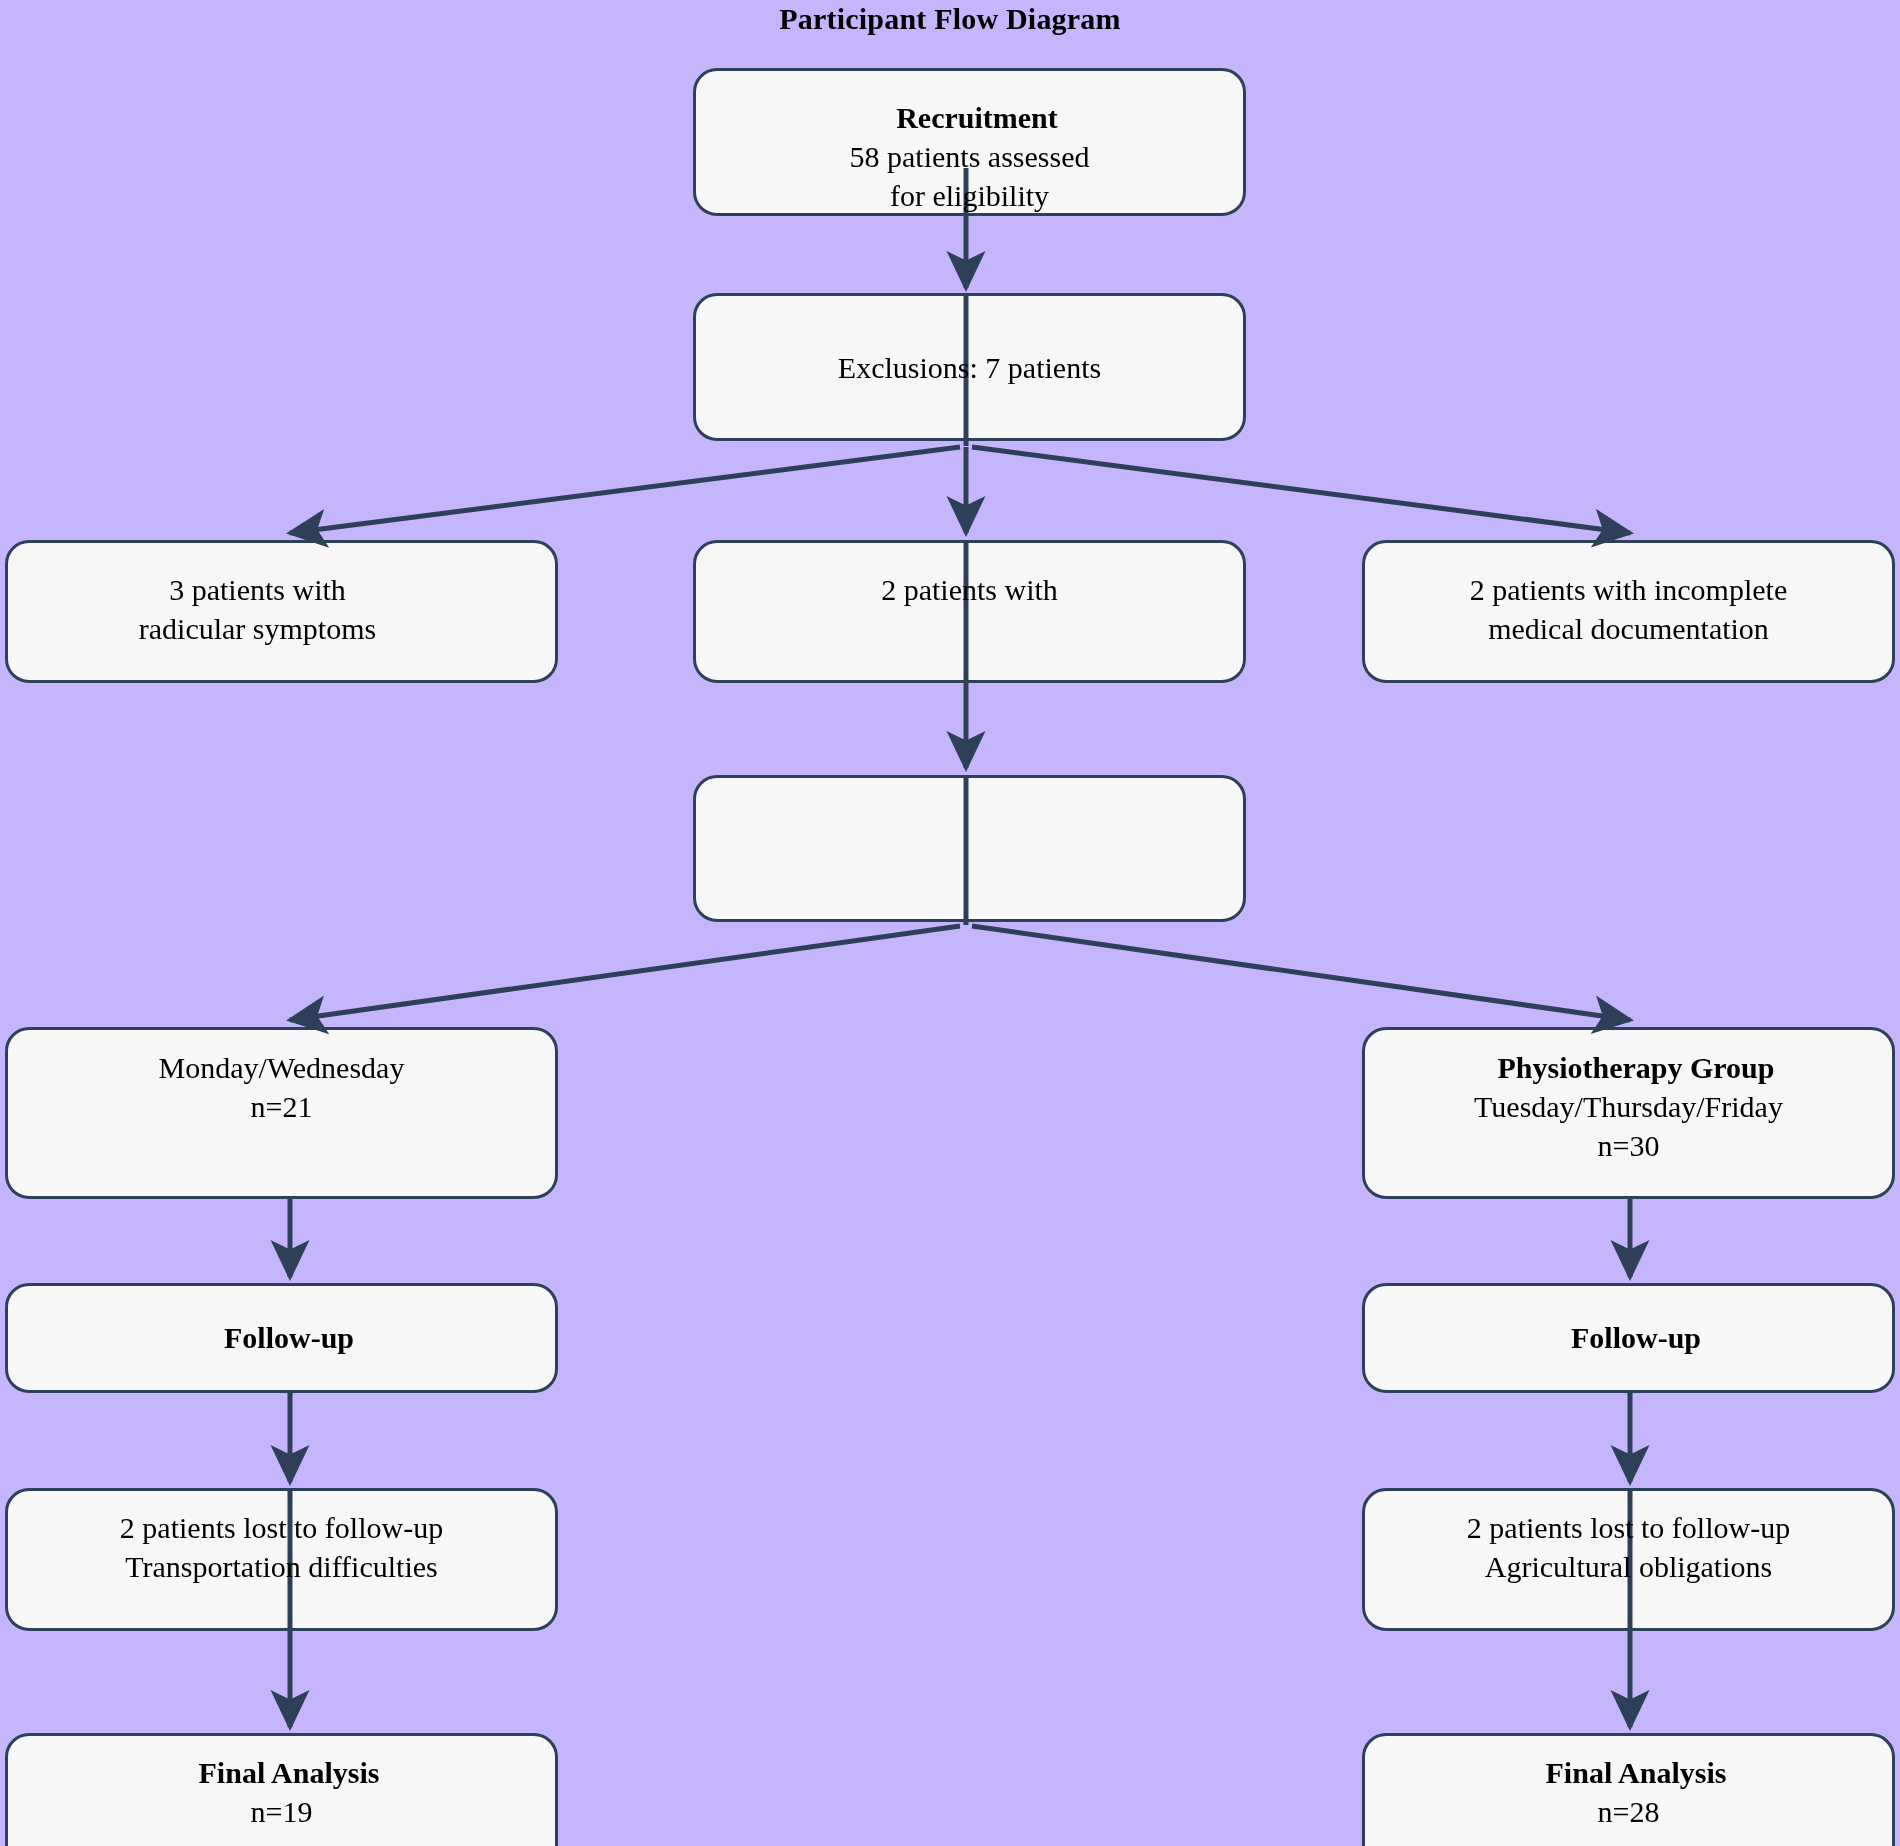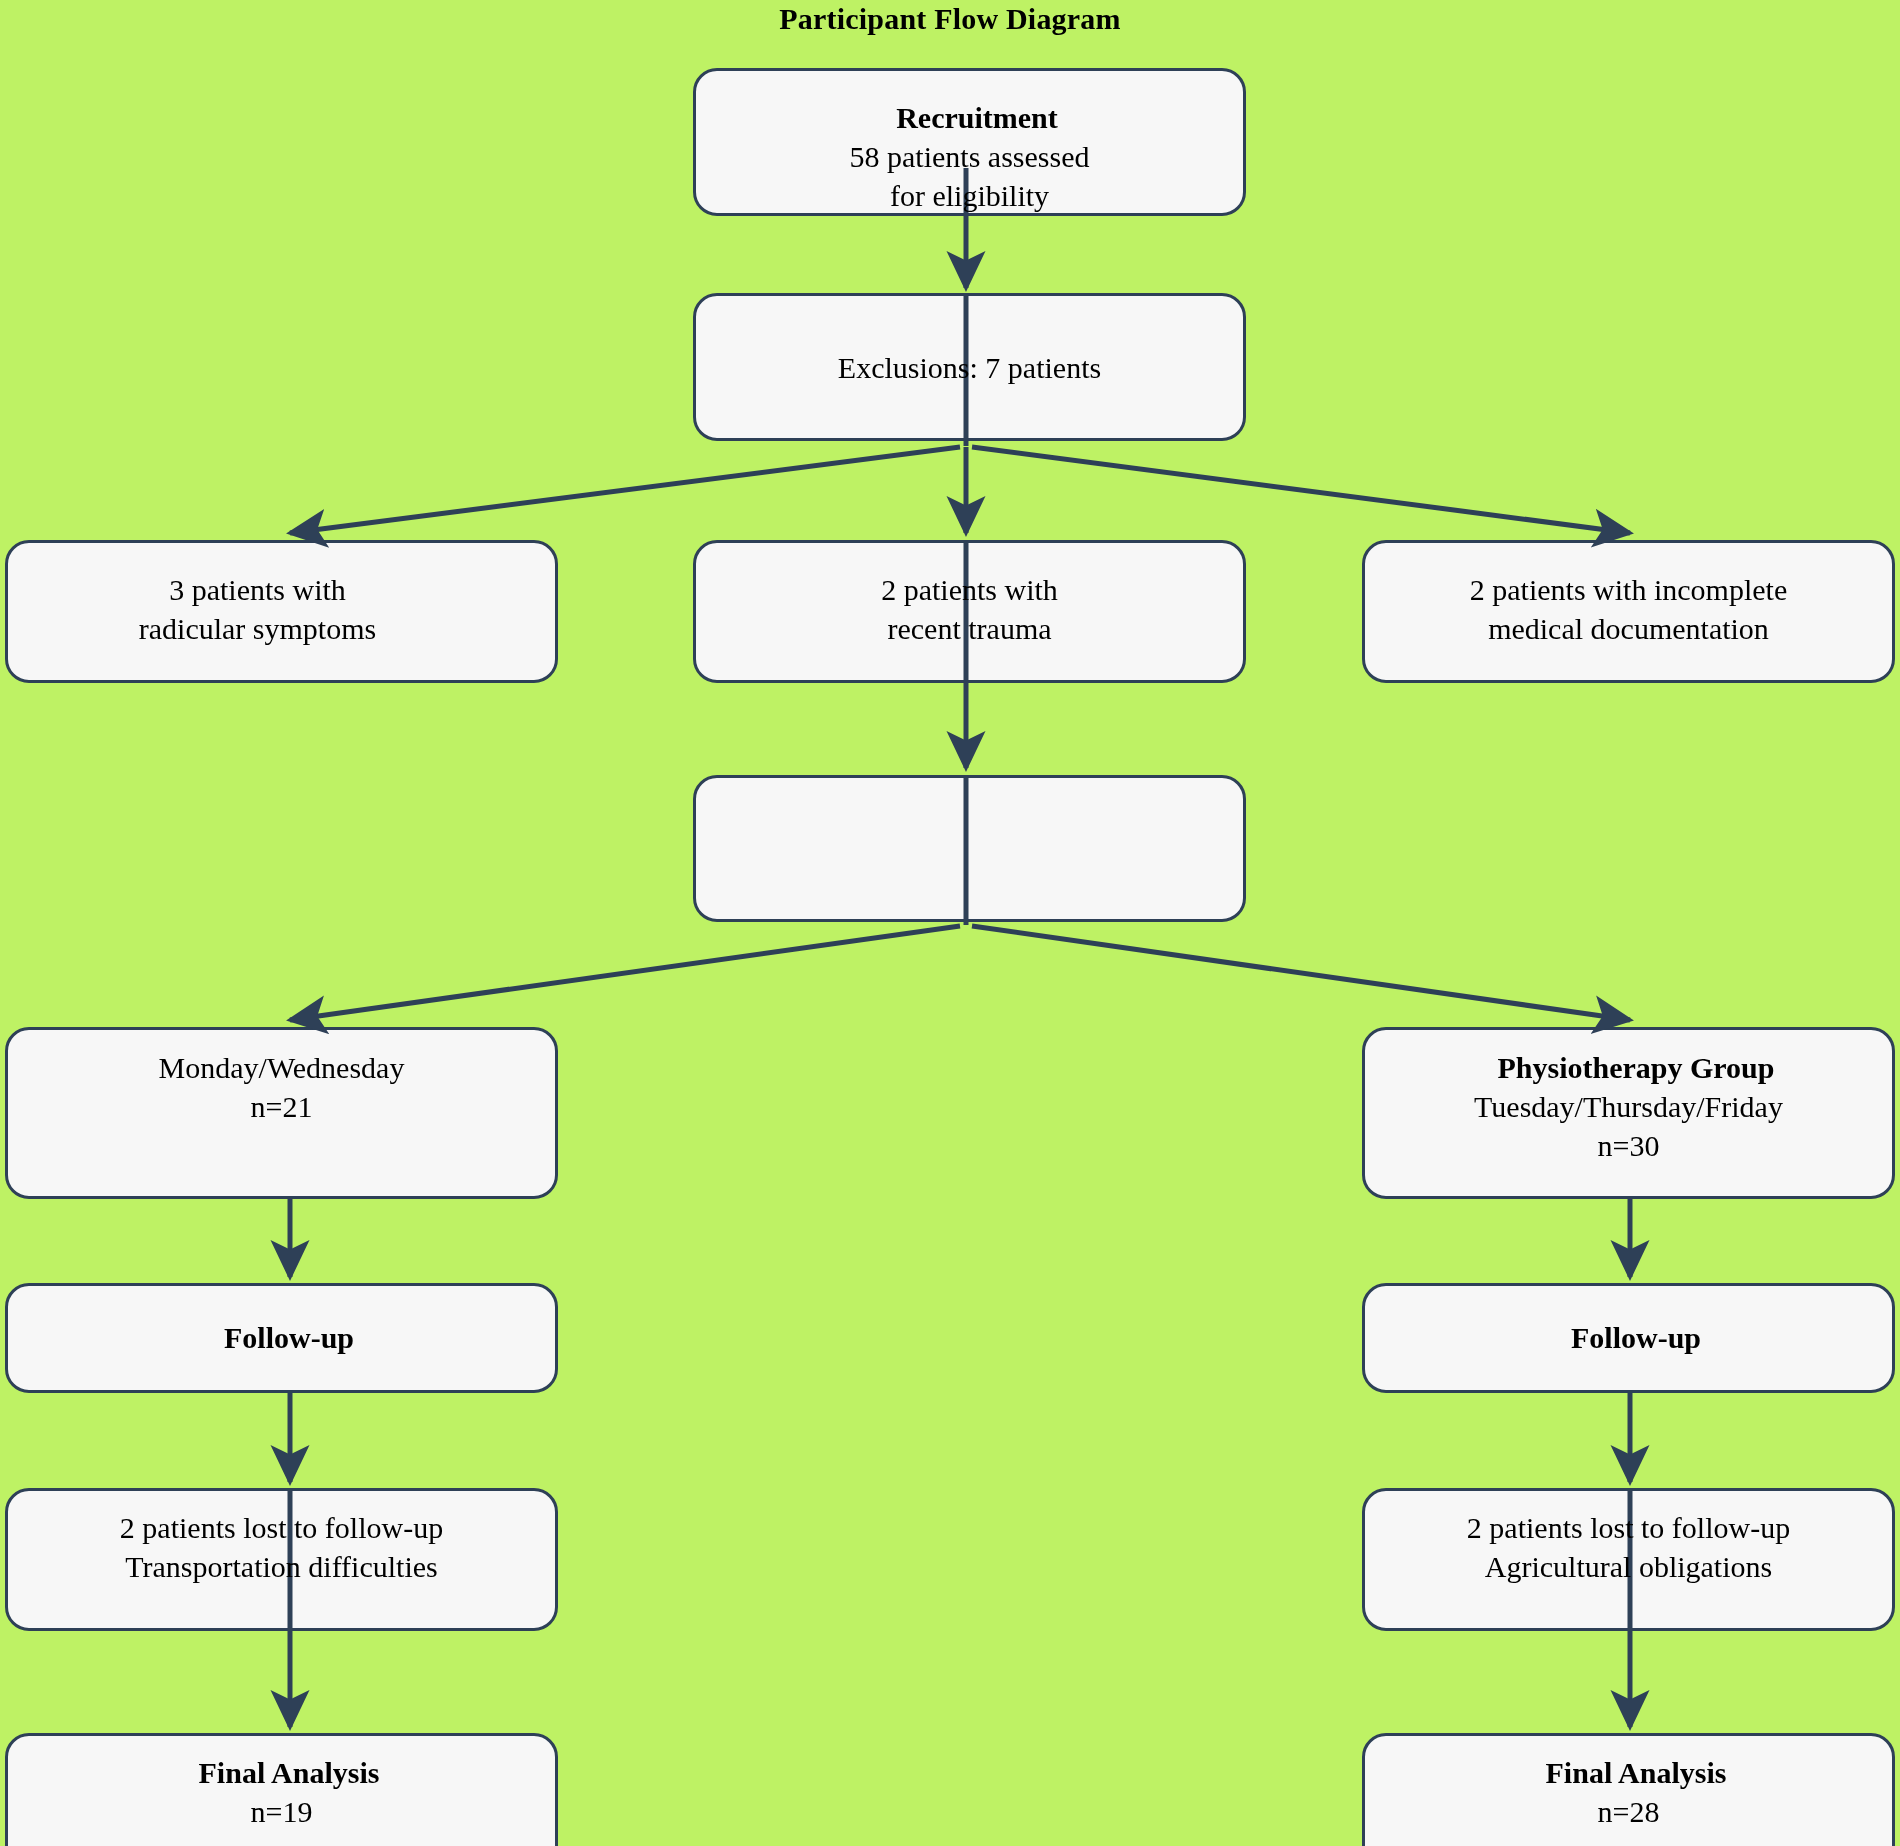--- a/index.html
+++ b/index.html
@@ -8,21 +8,21 @@
     background: #ffffff;
   }
   body {
     font-family: "Liberation Serif", "DejaVu Serif", serif;
     color: #000000;
   }
   #canvas {
     position: relative;
     width: 1900px;
     height: 1846px;
-    background: #bef264;
+    background: #c4b5fd;
     overflow: hidden;
   }
   #title {
     position: absolute;
     left: 0; top: 2px;
     width: 1900px;
     text-align: center;
     font-size: 30px;
     font-weight: bold;
     letter-spacing: 0.2px;
@@ -138,21 +138,20 @@
       <span class="ln">Exclusions: 7 patients</span>
     </div>
 
     <div class="nodetext" style="left:21px; top:570px; width:473px;">
       <span class="ln">3 patients with</span>
       <span class="ln">radicular symptoms</span>
     </div>
 
     <div class="nodetext" style="left:693px; top:570px; width:553px;">
       <span class="ln">2 patients with</span>
-      <span class="ln">recent trauma</span>
     </div>
 
     <div class="nodetext" style="left:1362px; top:570px; width:533px;">
       <span class="ln">2 patients with incomplete</span>
       <span class="ln">medical documentation</span>
     </div>
 
 
     <div class="nodetext" style="left:5px; top:1048px; width:553px;">
       <span class="ln">Monday/Wednesday</span>

